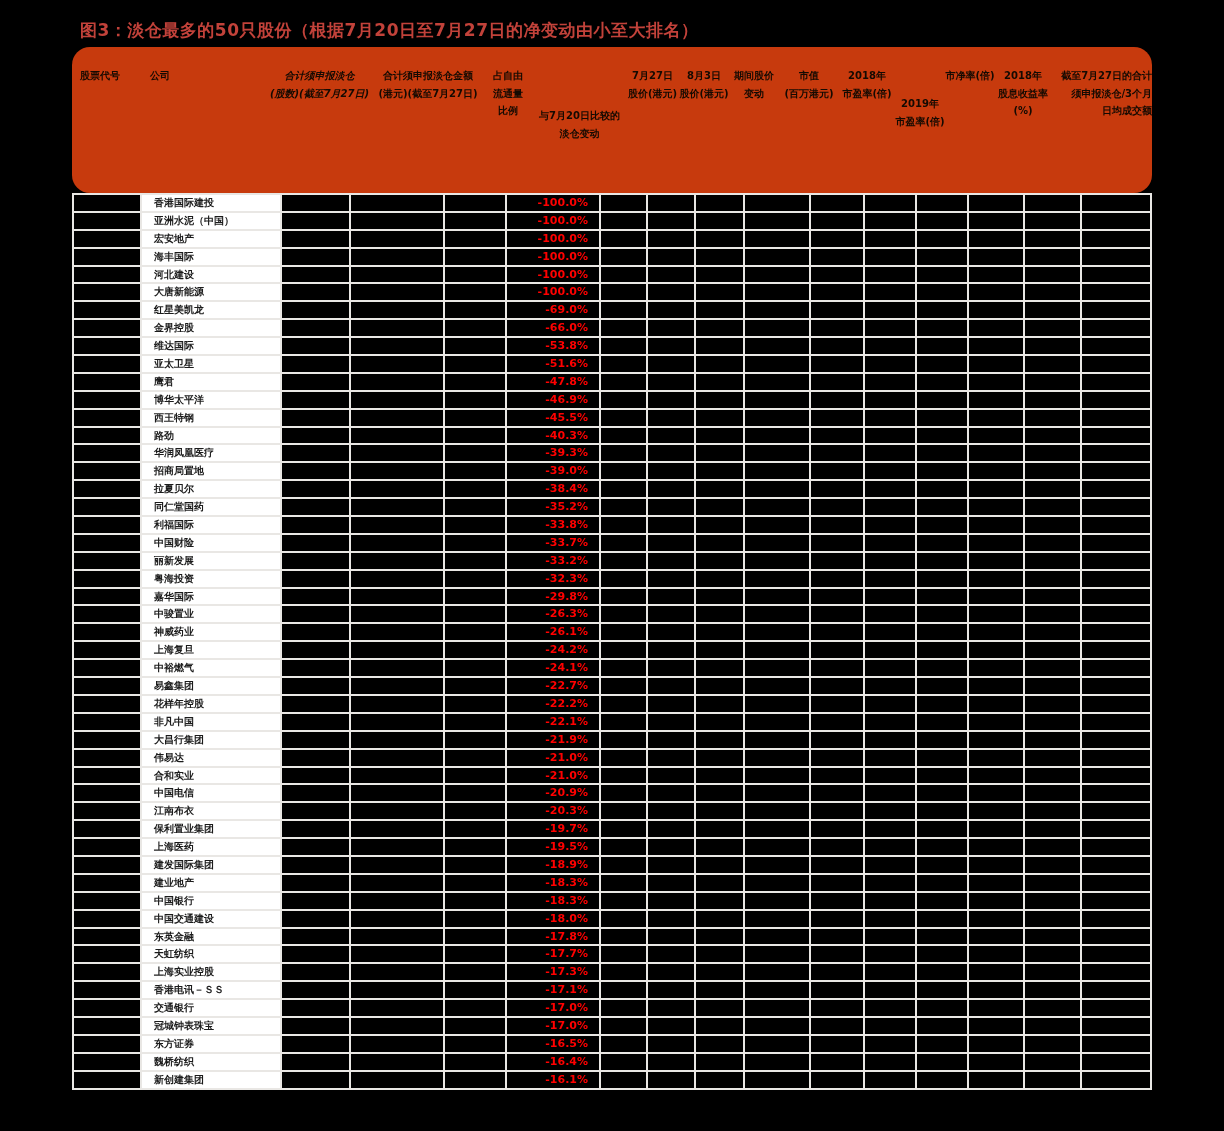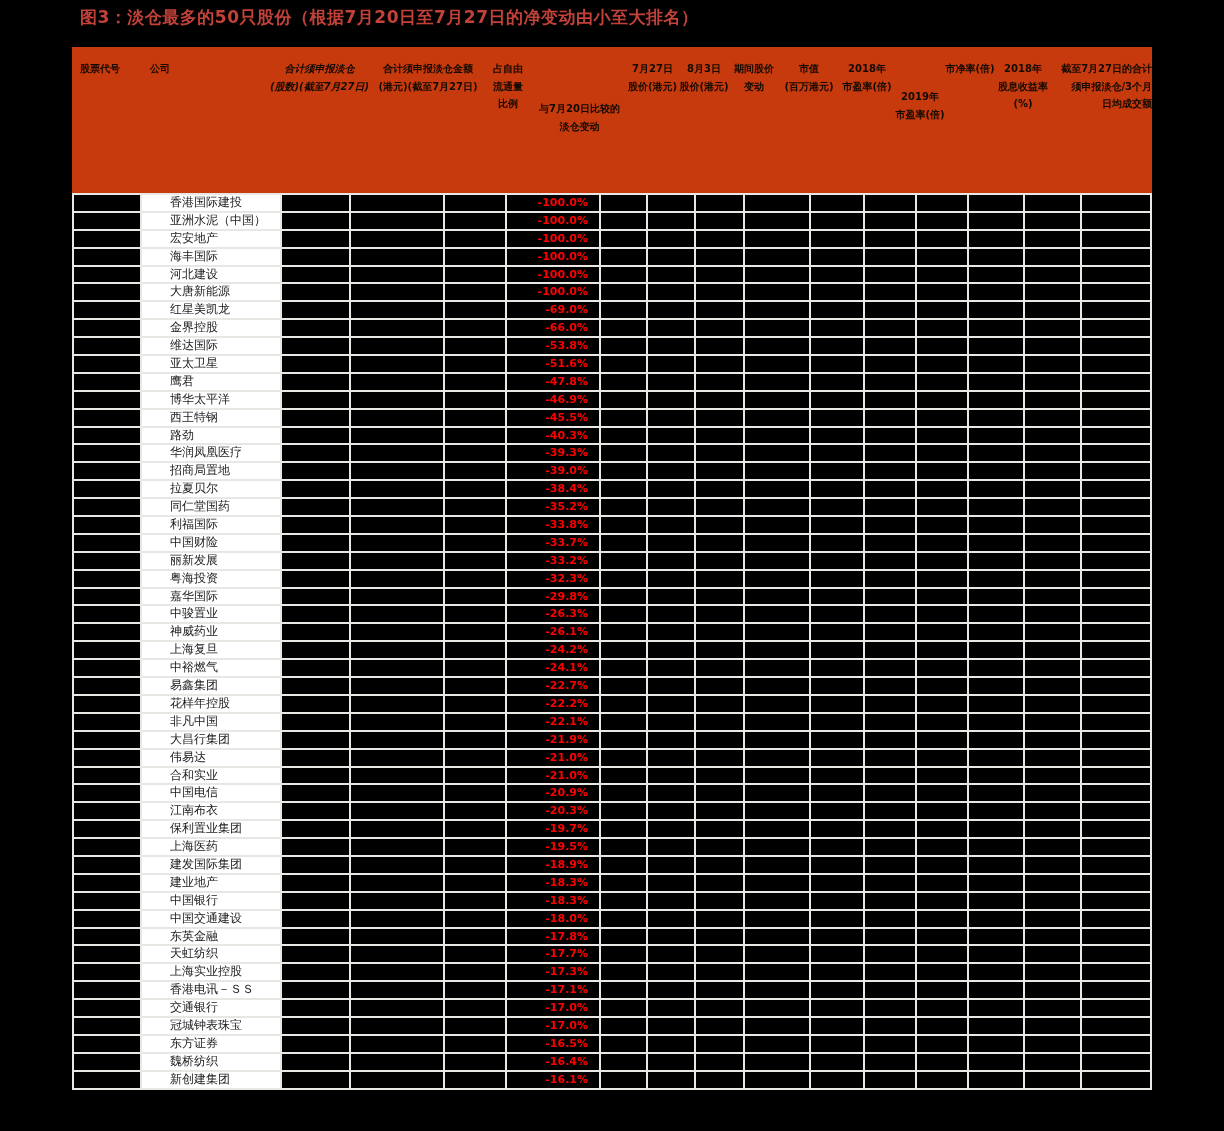--- a/index.html
+++ b/index.html
@@ -7,41 +7,42 @@
     position:relative;
     width:1224px;
     height:1131px;
     background:var(--page-bg,#000);
     overflow:hidden;
     font-family:"DejaVu Sans","Liberation Sans",sans-serif;
   }
   .figure-title{
     position:absolute;
     left:80px;
-    top:6px;
+    top:19px;
     font-size:17px;
     font-weight:bold;
     letter-spacing:0.5px;
     color:var(--title-text,#c2423a);
     white-space:nowrap;
   }
   .table-wrap{
     position:absolute;
     left:72px;
     top:47px;
     width:1080px;
   }
   .table-header{
     width:1080px;
     height:146px;
     background:var(--header-bg,#c73a0d);
     display:flex;
     align-items:flex-start;
-    padding-top:13px;
+    padding-top:20px;
     box-sizing:border-box;
+    border-radius:18px;
   }
   .hcell{
     flex:0 0 auto;
     display:flex;
     justify-content:center;
     color:var(--header-text,#140a02);
     font-size:10px;
     font-weight:bold;
     line-height:1.75;
     box-sizing:border-box;
@@ -59,24 +60,25 @@
     border:2px solid var(--grid-line,#e9e7e4);
     grid-auto-rows:15.9px;
     width:1080px;
     box-sizing:border-box;
   }
   .cell{overflow:hidden;}
   .cell.blank{background:var(--cell-bg,#000);}
   .cell.company{
     background:var(--company-bg,#fff);
     color:var(--company-text,#1b1b1b);
-    font-size:12px;
+    font-size:10px;
     line-height:15.9px;
-    padding-left:28px;
+    padding-left:12px;
     white-space:nowrap;
+    font-weight:bold;
   }
   .cell.change{
     background:var(--cell-bg,#000);
     color:var(--value-text,#f00);
     font-size:11px;
     font-weight:bold;
     line-height:15.9px;
     text-align:right;
     padding-right:11px;
   }

